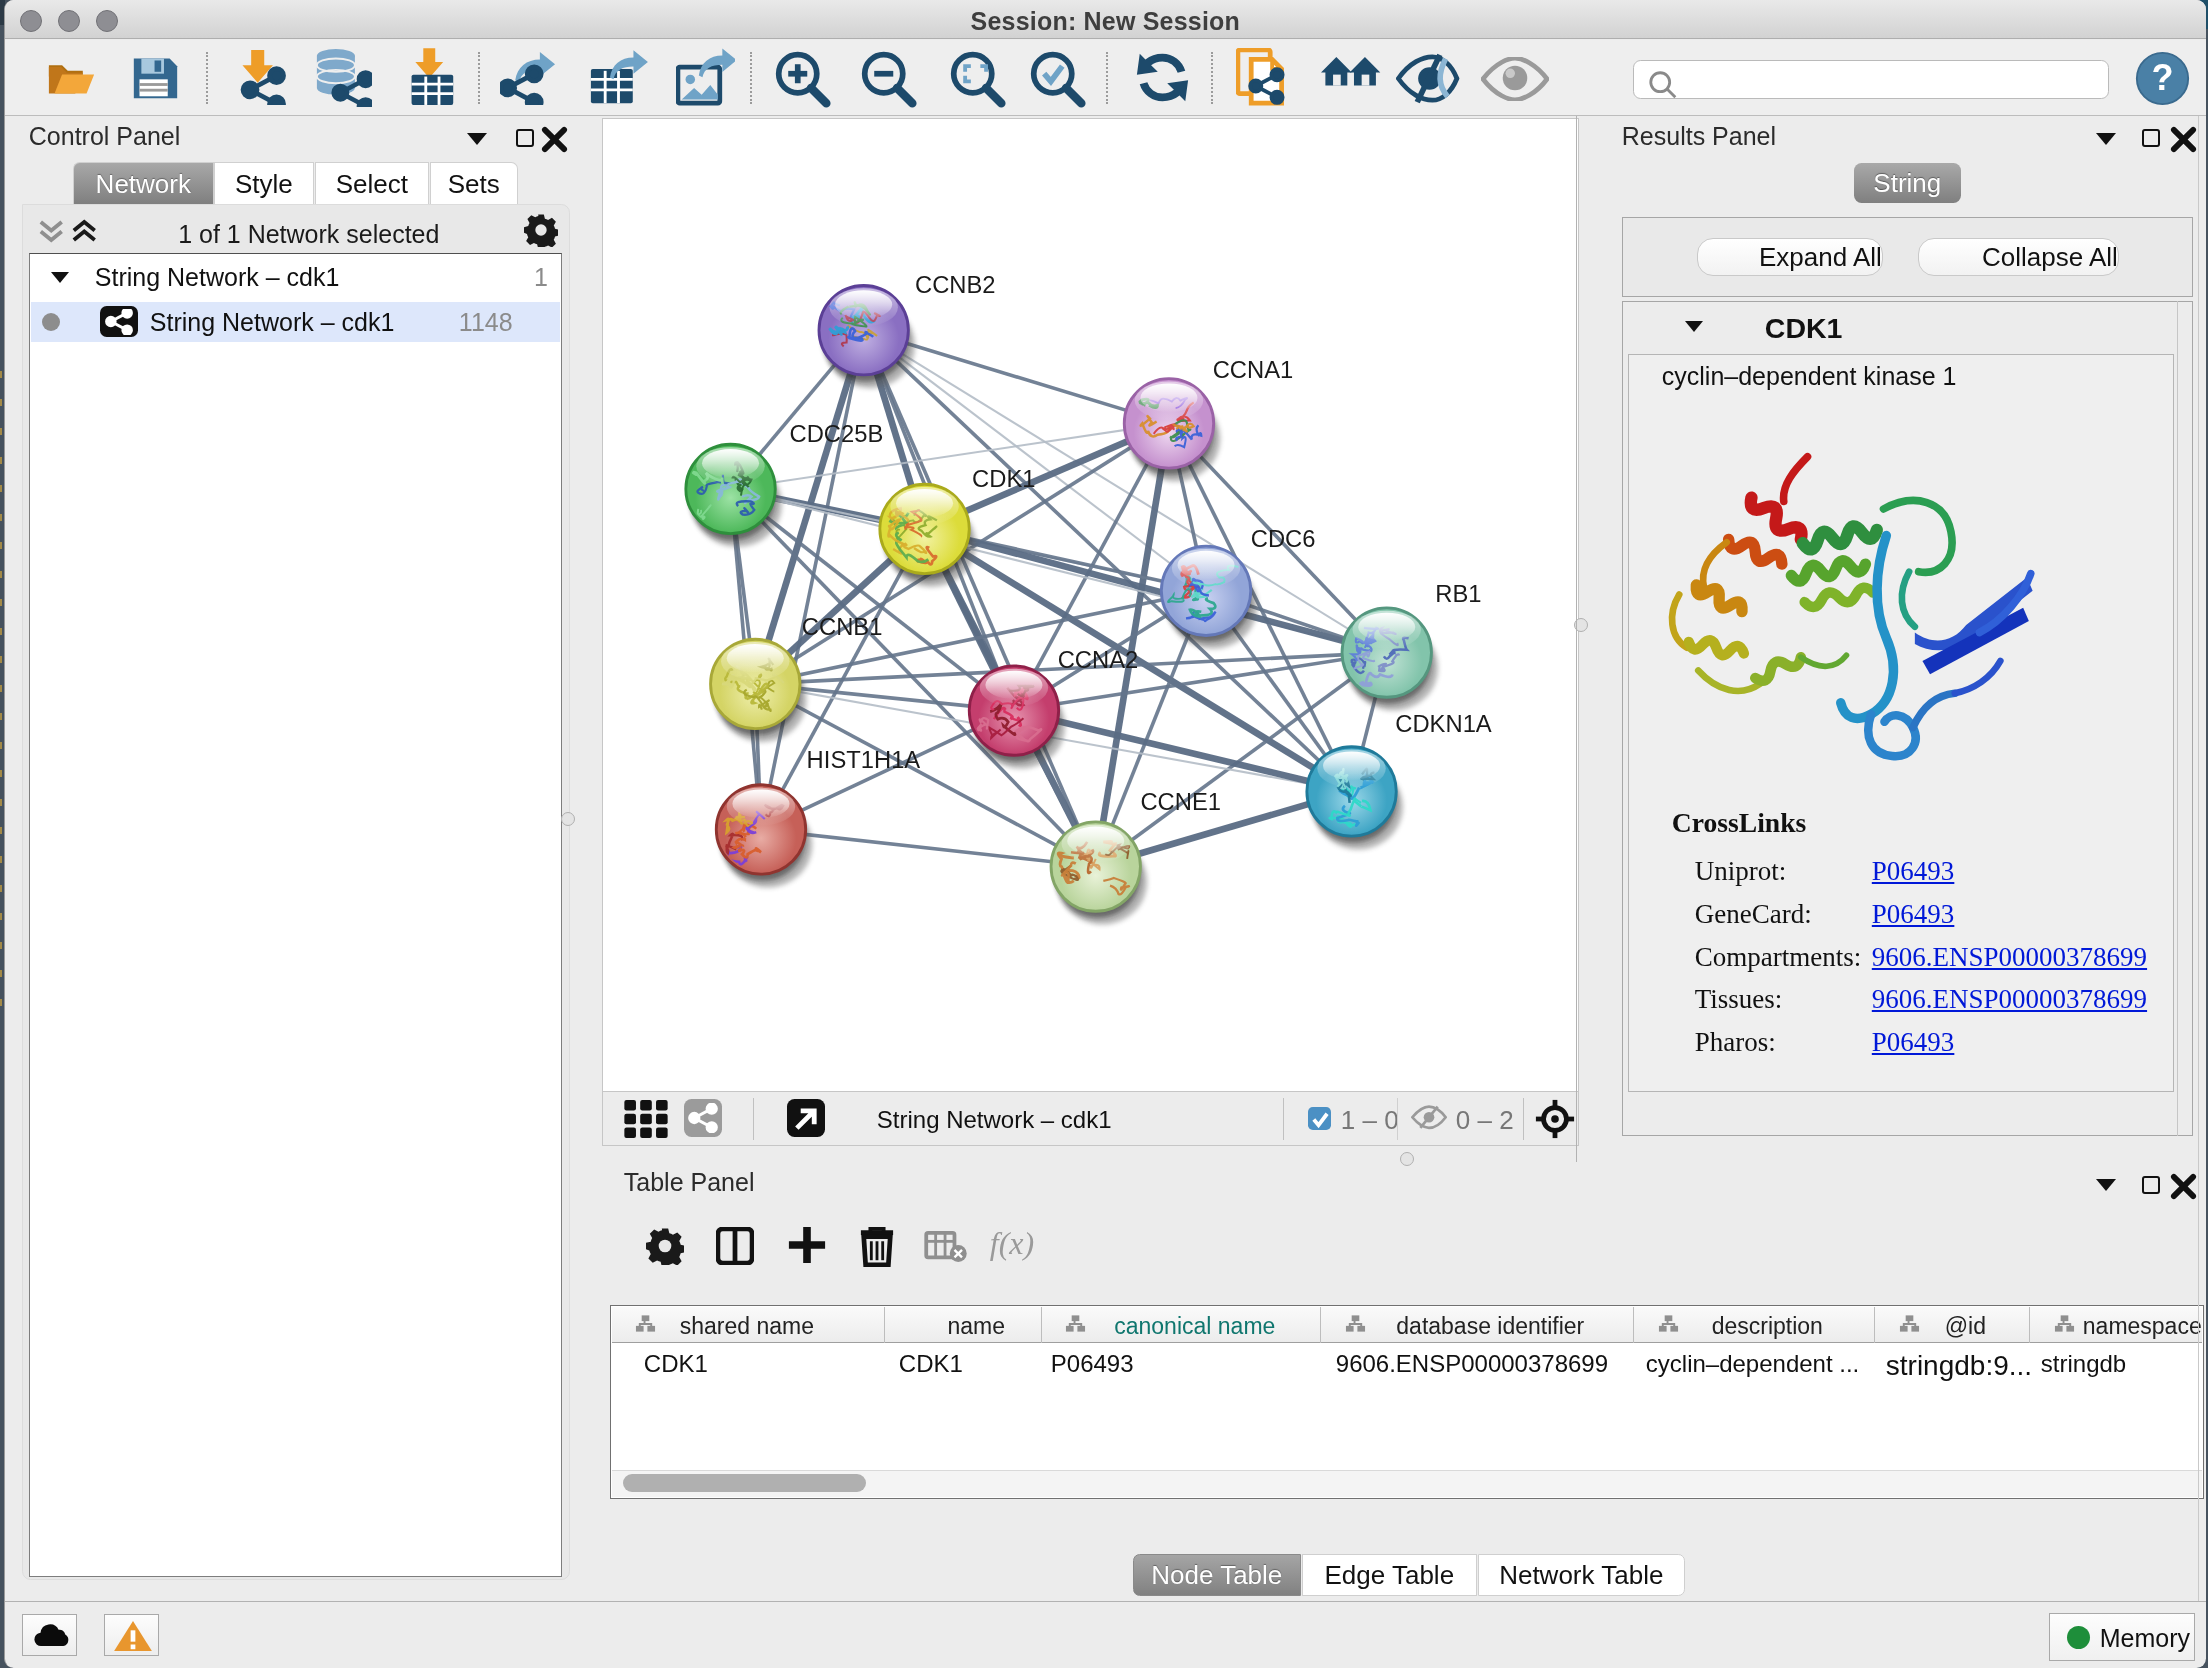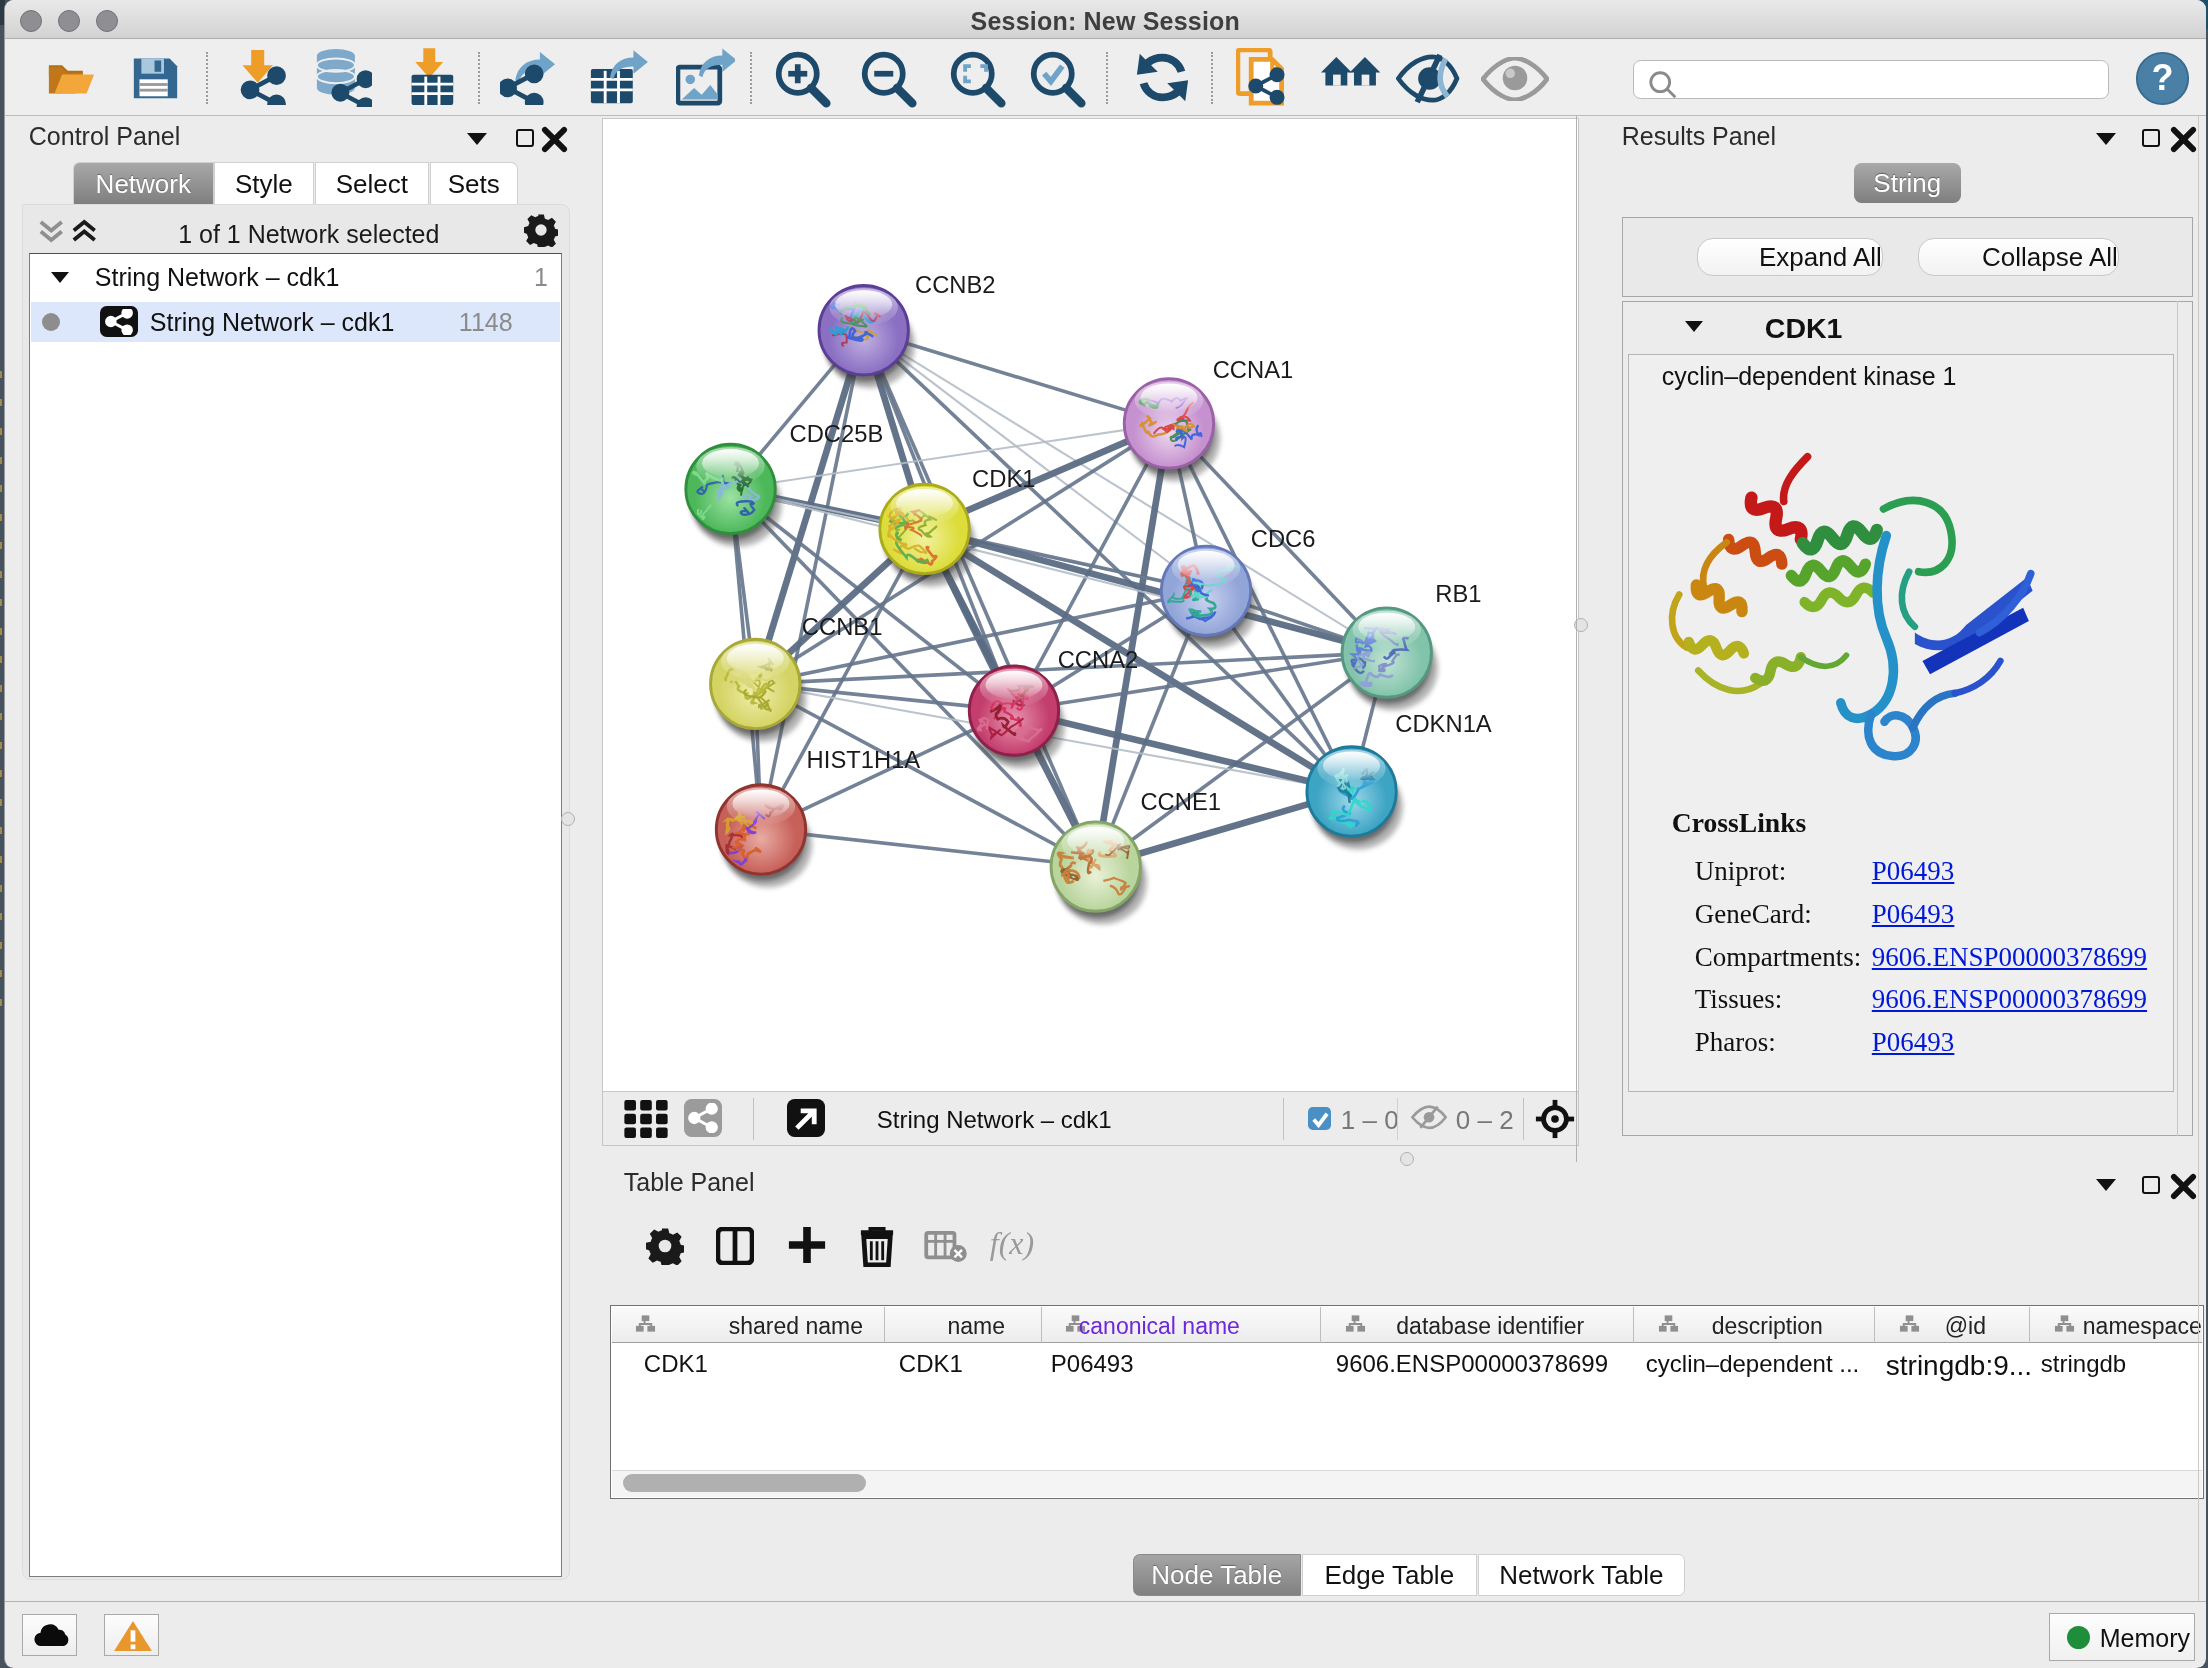--- a/index.html
+++ b/index.html
@@ -800,31 +800,31 @@
     <div class="abs" style="left:1869px;top:1307px;width:1px;height:36px;background:#bdbdbd"></div>
     <div class="abs" style="left:2024px;top:1307px;width:1px;height:36px;background:#bdbdbd"></div>
     <svg class="abs" style="left:630px;top:1314px" width="21" height="19" viewBox="0 0 22 19">
       <g fill="#8f8f8f">
         <rect x="7" y="1" width="8" height="6"></rect>
         <rect x="1" y="12" width="8" height="6"></rect>
         <rect x="13" y="12" width="8" height="6"></rect>
         <path d="M10 7 v3 M5 12 v-2 h12 v2 M11 7 h-1" stroke="#8f8f8f" fill="none" stroke-width="2"></path>
       </g>
     </svg>
-    <div class="abs" style="left:678px;top:1313px;width:226px;text-align:center;font-size:23px;color:#222">shared name</div>
+    <div class="abs" style="left:629px;top:1313px;width:226px;text-align:center;font-size:23px;color:#222">shared name</div>
     <div class="abs" style="left:917px;top:1313px;width:109px;text-align:center;font-size:23px;color:#222">name</div>
     <svg class="abs" style="left:1060px;top:1314px" width="21" height="19" viewBox="0 0 22 19">
       <g fill="#8f8f8f">
         <rect x="7" y="1" width="8" height="6"></rect>
         <rect x="1" y="12" width="8" height="6"></rect>
         <rect x="13" y="12" width="8" height="6"></rect>
         <path d="M10 7 v3 M5 12 v-2 h12 v2 M11 7 h-1" stroke="#8f8f8f" fill="none" stroke-width="2"></path>
       </g>
     </svg>
-    <div class="abs" style="left:1074px;top:1313px;width:232px;text-align:left;font-size:23px;color:#6d28d9">canonical name</div>
+    <div class="abs" style="left:1074px;top:1313px;width:232px;text-align:center;font-size:23px;color:#0f766e">canonical name</div>
     <svg class="abs" style="left:1340px;top:1314px" width="21" height="19" viewBox="0 0 22 19">
       <g fill="#8f8f8f">
         <rect x="7" y="1" width="8" height="6"></rect>
         <rect x="1" y="12" width="8" height="6"></rect>
         <rect x="13" y="12" width="8" height="6"></rect>
         <path d="M10 7 v3 M5 12 v-2 h12 v2 M11 7 h-1" stroke="#8f8f8f" fill="none" stroke-width="2"></path>
       </g>
     </svg>
     <div class="abs" style="left:1353px;top:1313px;width:265px;text-align:center;font-size:23px;color:#222">database identifier</div>
     <svg class="abs" style="left:1653px;top:1314px" width="21" height="19" viewBox="0 0 22 19">

